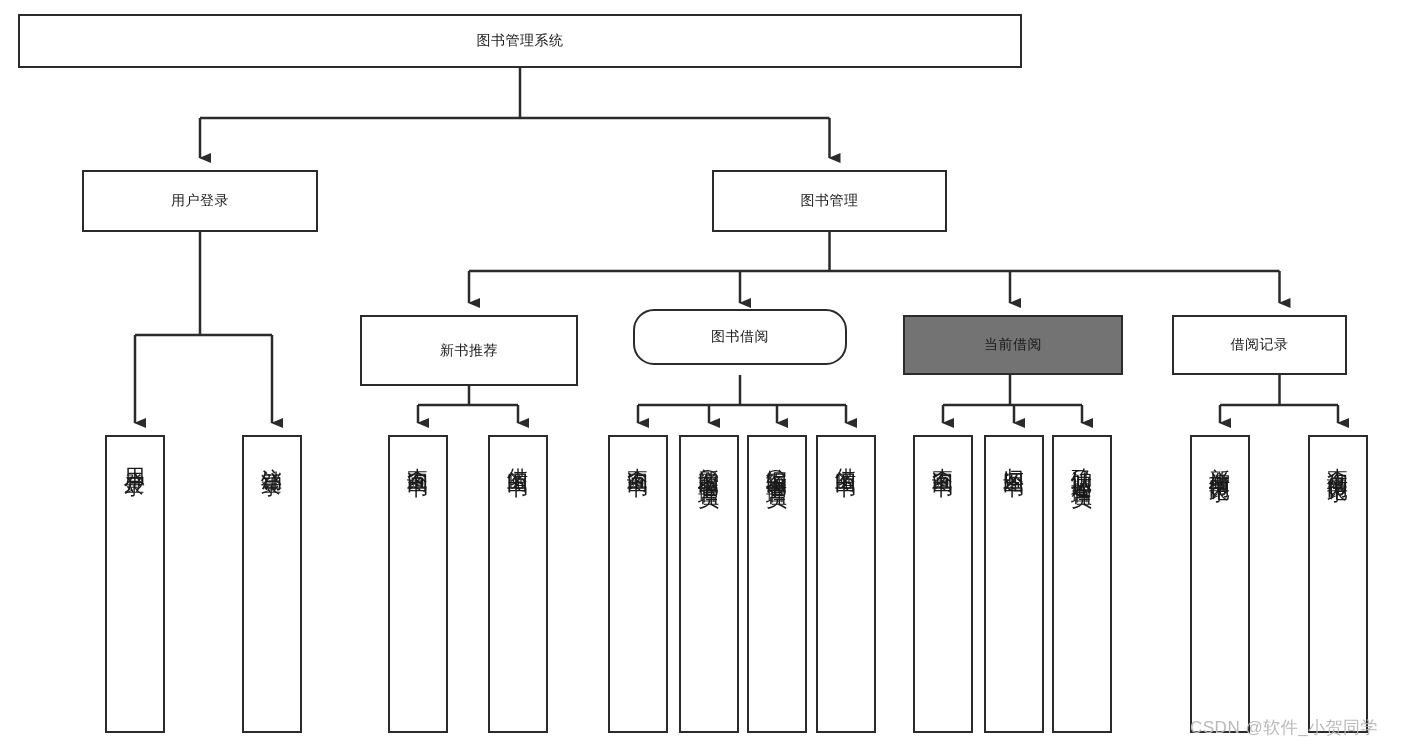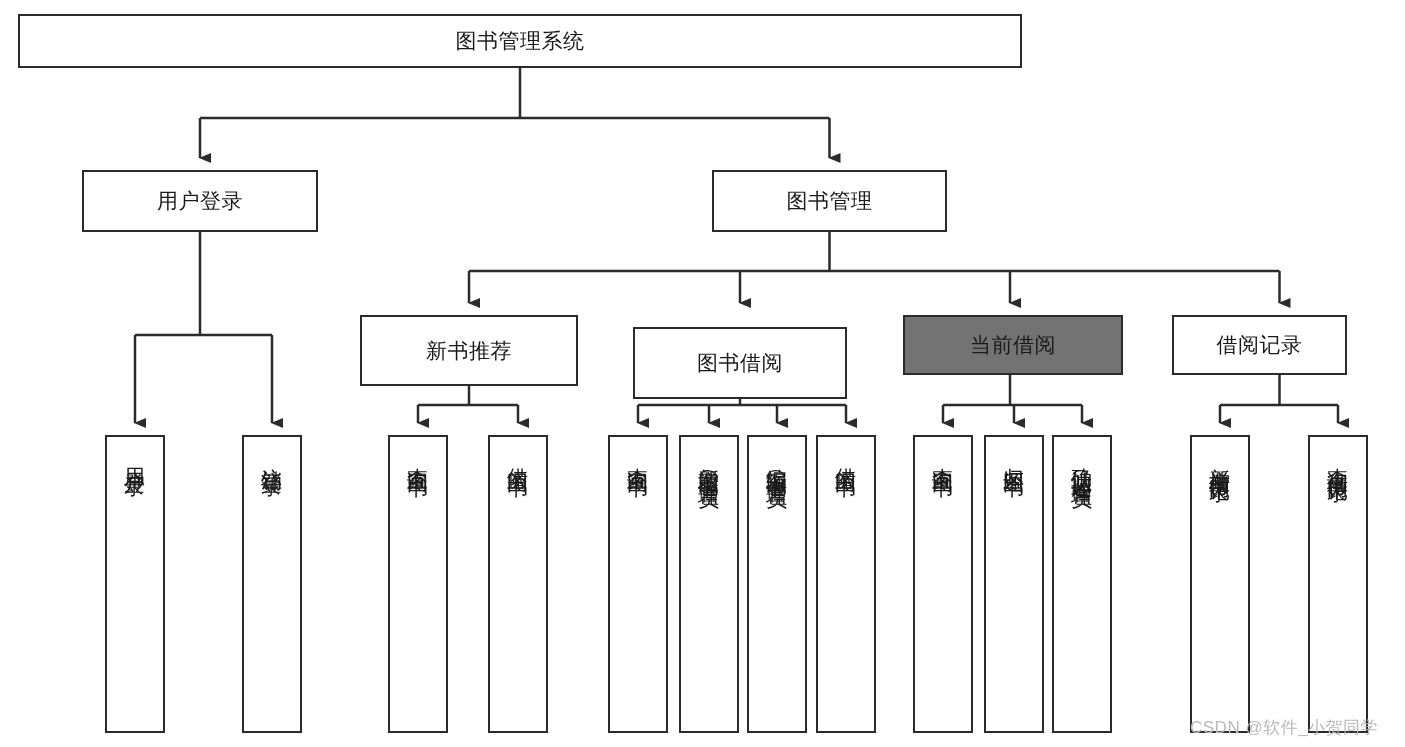--- a/index.html
+++ b/index.html
@@ -29,21 +29,21 @@
     position: absolute;
     box-sizing: border-box;
     background: #ffffff;
     border: 2px solid #2b2b2b;
     display: flex;
     align-items: center;
     justify-content: center;
     color: #1a1a1a;
   }
   .node.horiz {
-    font-size: 21px;
+    font-size: 14px;
     letter-spacing: 0.5px;
   }
   .node.vert {
     font-size: 21px;
     padding-top: 14px;
     align-items: flex-start;
     justify-content: center;
   }
   .node.vert .label {
     writing-mode: vertical-rl;
@@ -115,21 +115,21 @@
       </div>
       <div class="node horiz" style="left: 82px; top: 170px; width: 236px; height: 62px; border-color: rgb(43, 43, 43); background: rgb(255, 255, 255); color: rgb(26, 26, 26);">
         <span class="label">用户登录</span>
       </div>
       <div class="node horiz" style="left: 712px; top: 170px; width: 235px; height: 62px; border-color: rgb(43, 43, 43); background: rgb(255, 255, 255); color: rgb(26, 26, 26); justify-content: center;">
         <span class="label">图书管理</span>
       </div>
       <div class="node horiz" style="left: 360px; top: 315px; width: 218px; height: 71px; border-color: rgb(43, 43, 43); background: rgb(255, 255, 255); color: rgb(26, 26, 26);">
         <span class="label">新书推荐</span>
       </div>
-      <div class="node horiz" style="left: 633px; top: 327px; width: 214px; height: 72px; border-color: rgb(43, 43, 43); background: rgb(255, 255, 255); color: rgb(26, 26, 26);">
+      <div class="node horiz" style="left: 633px; top: 309px; width: 214px; height: 56px; border-color: rgb(43, 43, 43); background: rgb(255, 255, 255); color: rgb(26, 26, 26); border-radius: 21px;">
         <span class="label">图书借阅</span>
       </div>
       <div class="node horiz" style="left: 903px; top: 315px; width: 220px; height: 60px; border-color: rgb(43, 43, 43); background: #737373; color: rgb(26, 26, 26); text-align: right;">
         <span class="label">当前借阅</span>
       </div>
       <div class="node horiz" style="left: 1172px; top: 315px; width: 175px; height: 60px; border-color: rgb(43, 43, 43); background: rgb(255, 255, 255); color: rgb(26, 26, 26);">
         <span class="label">借阅记录</span>
       </div>
       <div class="node vert" style="left: 105px; top: 435px; width: 60px; height: 298px; border-color: rgb(43, 43, 43); background: rgb(255, 255, 255); color: rgb(26, 26, 26);">
         <span class="label">用户登录</span>

